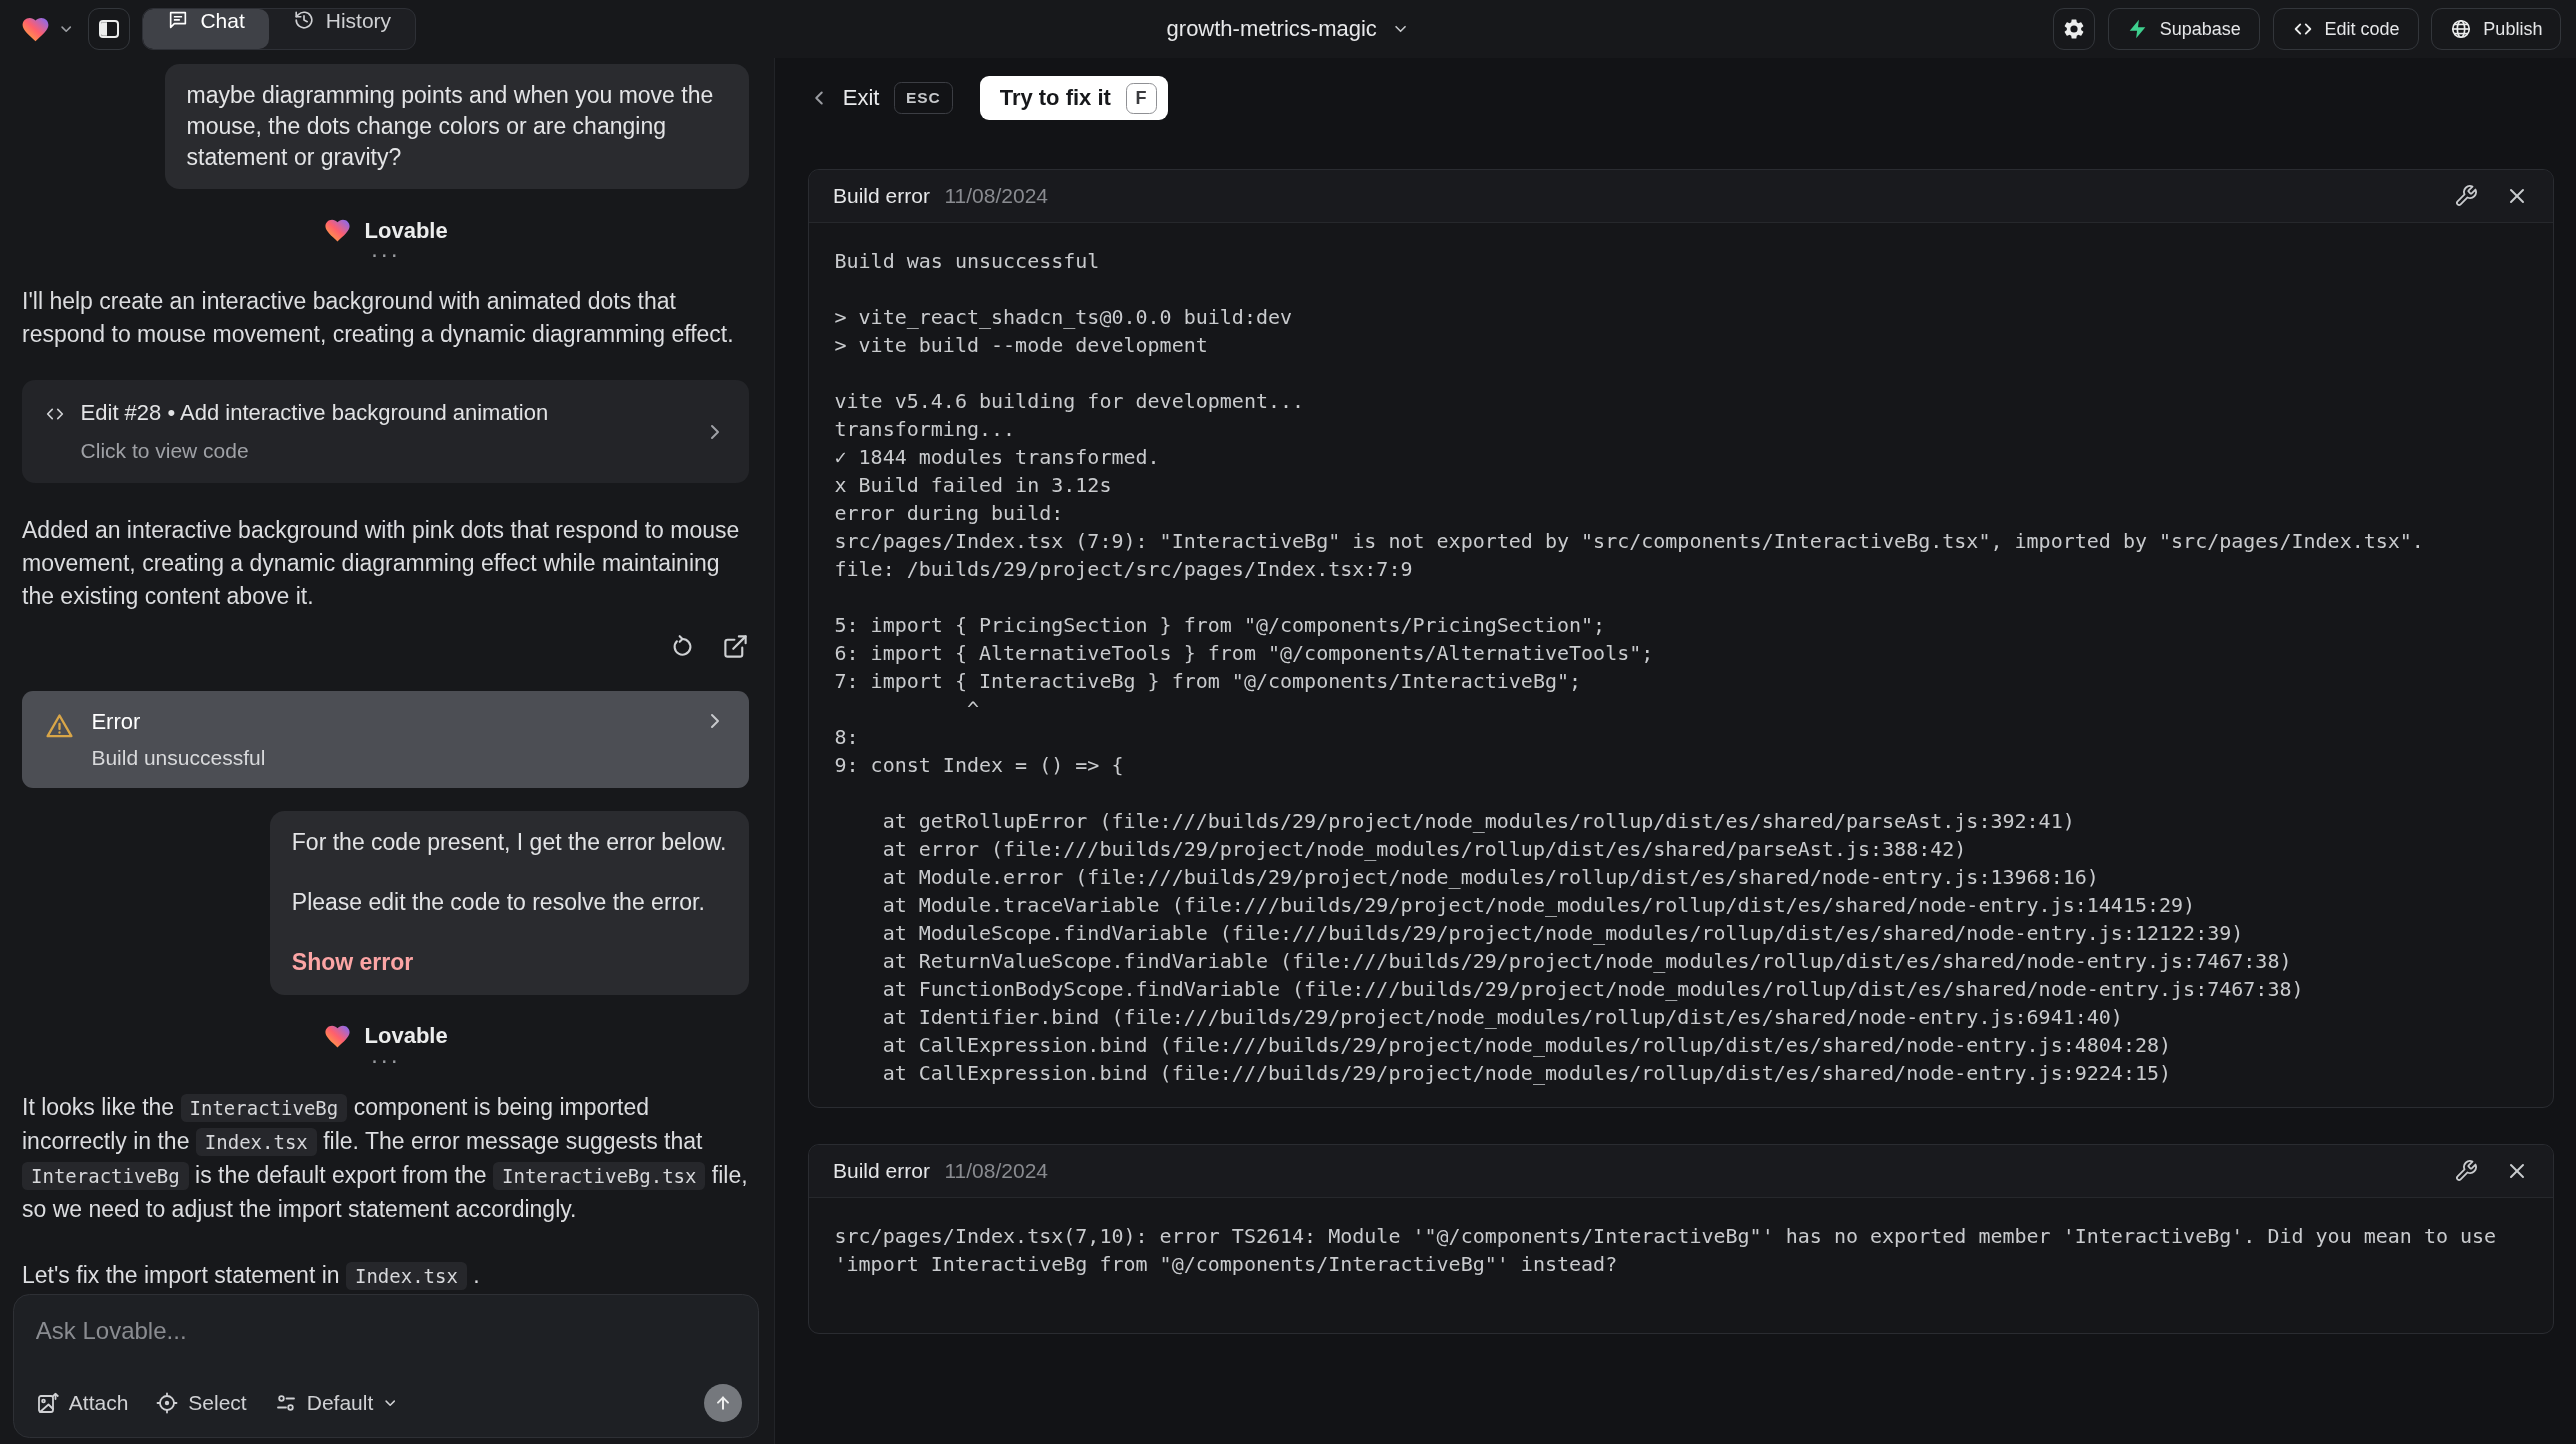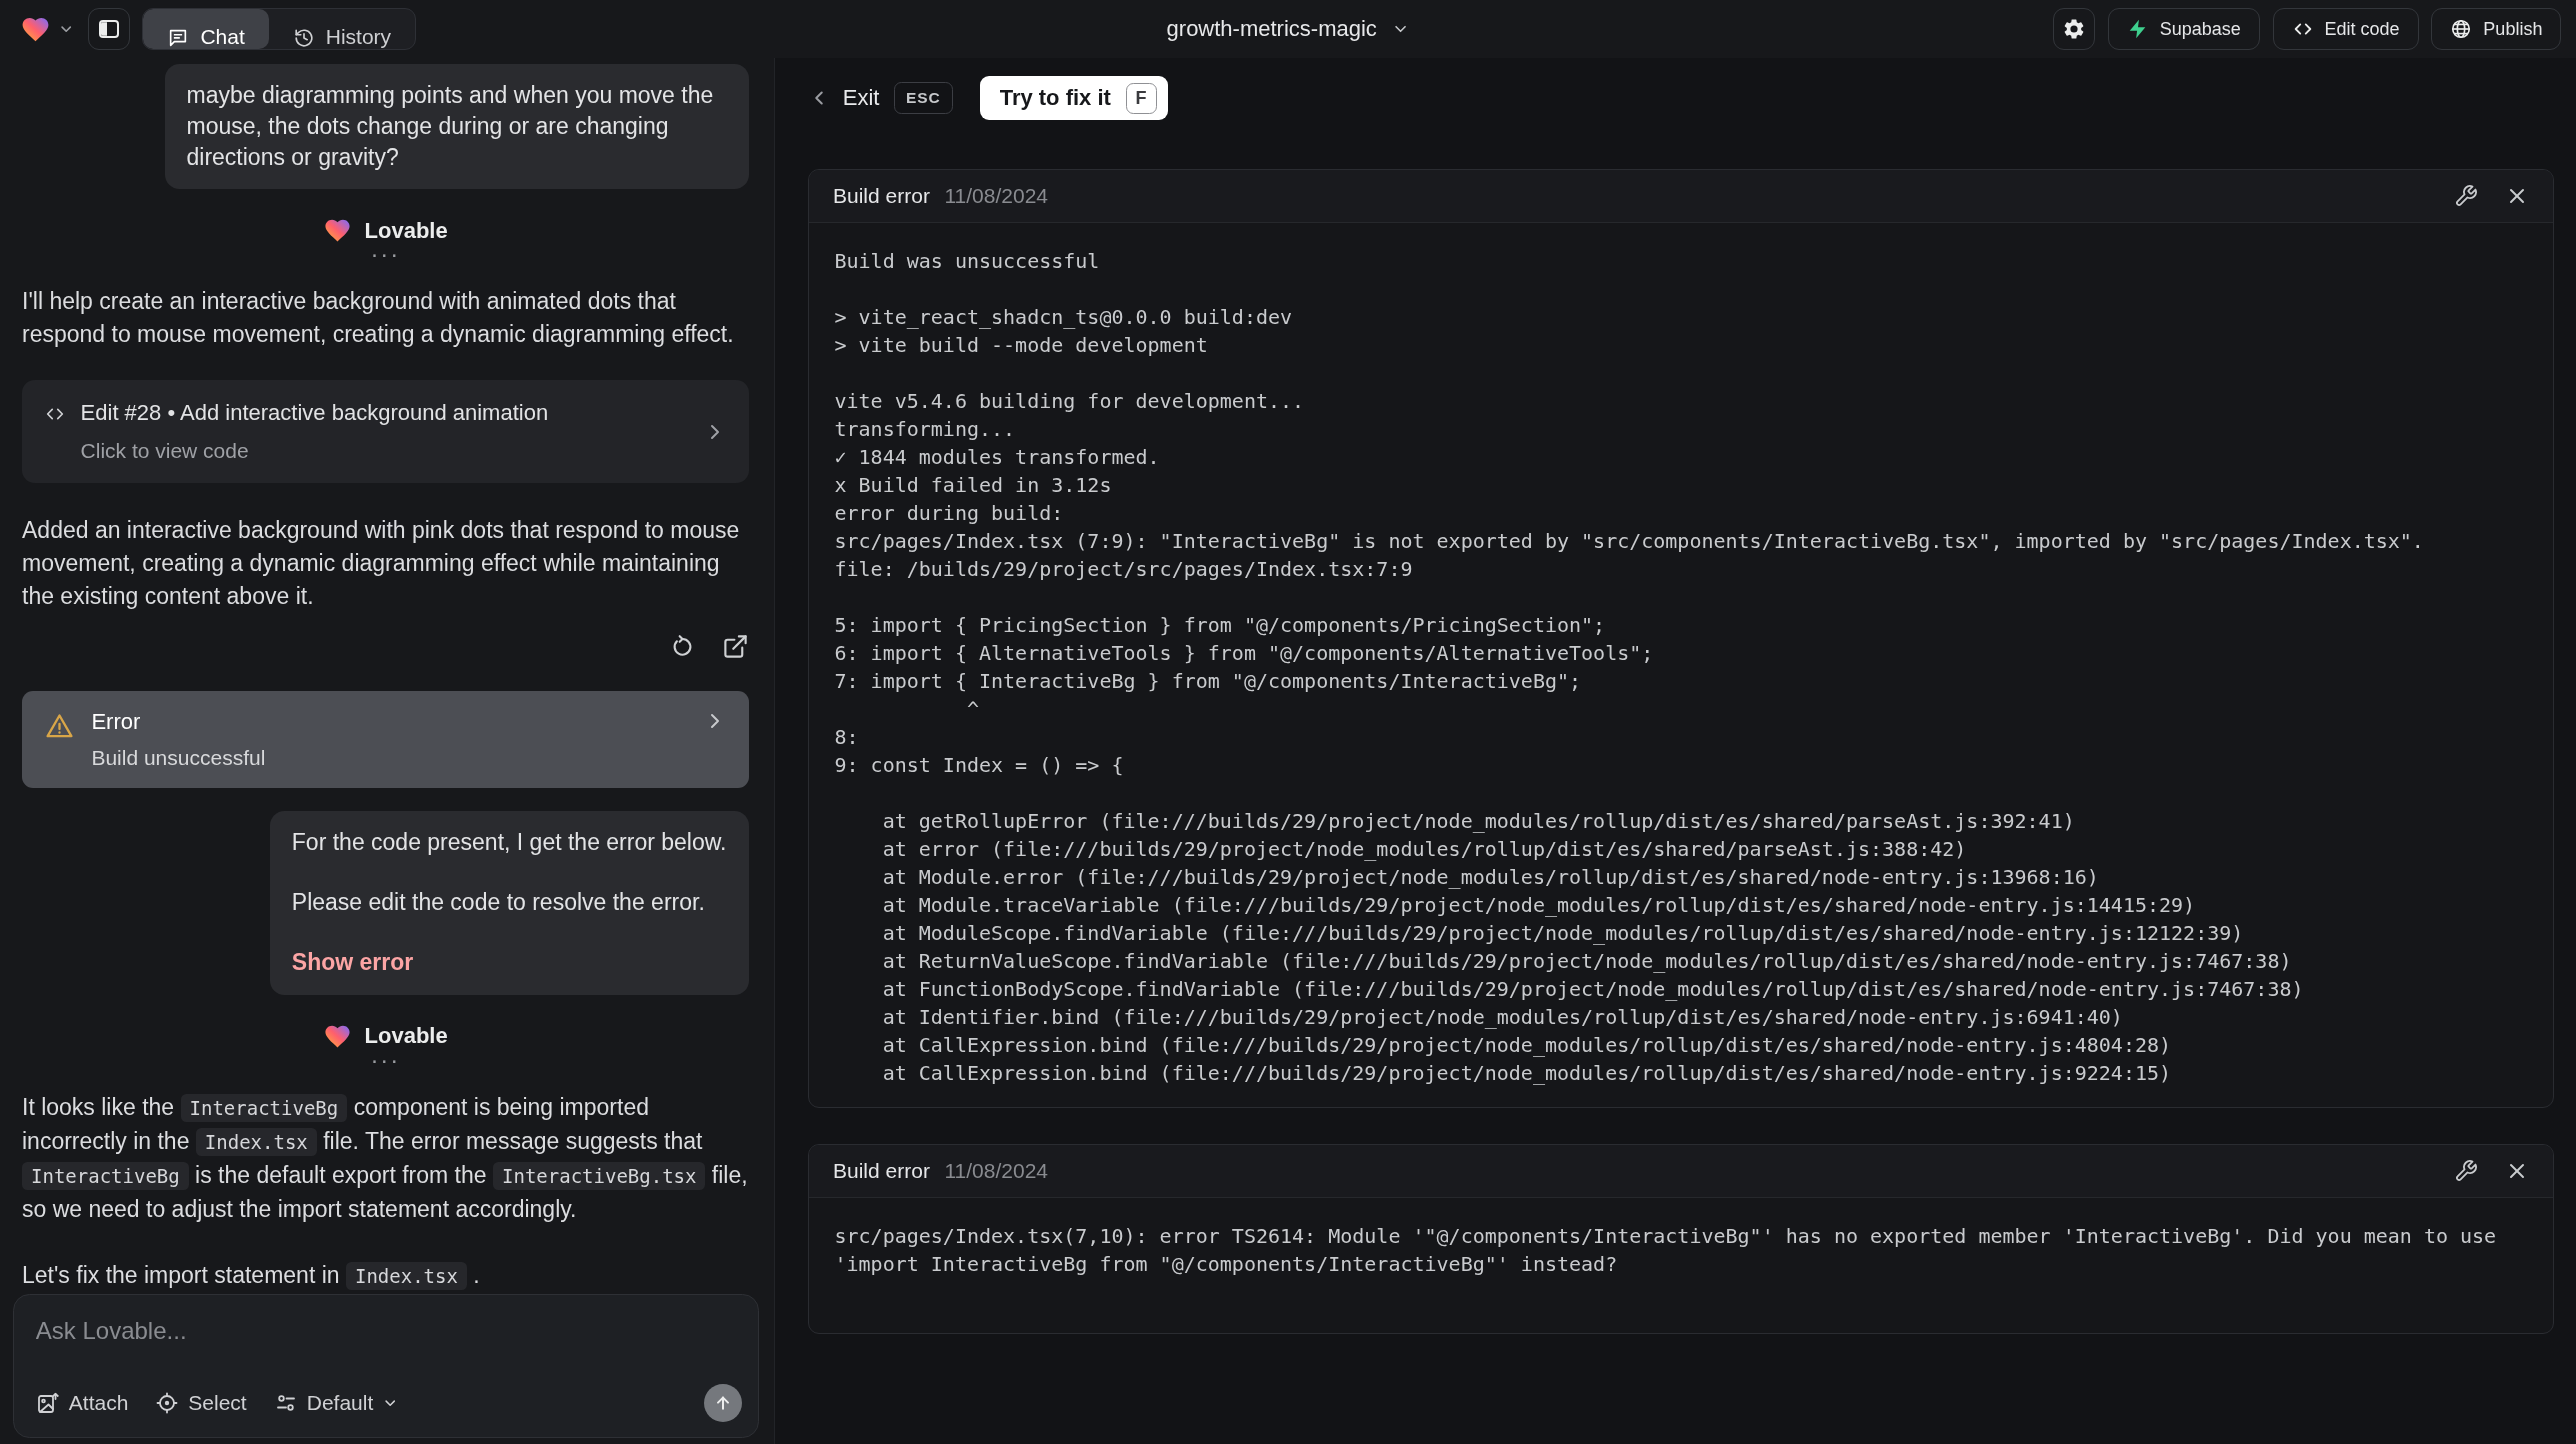--- a/index.html
+++ b/index.html
@@ -6,21 +6,21 @@
   html,body { background:#0e0f11; }
   body { font-family:"Liberation Sans", sans-serif; }
   .app { position:relative; width:2576px; height:1445px; background:#17181b; color:#e9eaec; overflow:hidden; }
 
   
   .topbar { position:relative; height:58px; display:flex; align-items:center; justify-content:space-between; padding:0 14.6px; background:#17181b; }
   .tb-left, .tb-right { display:flex; align-items:center; gap:12.8px; }
   .brand { display:flex; align-items:center; gap:7.3px; padding-left:5.5px; }
   .icon-btn { width:42px; height:42px; border:0.9px solid #33363b; border-radius:11px; display:flex; align-items:center; justify-content:center; background:transparent; color:#e6e7e9; cursor:pointer; }
   .seg-ctl { display:flex; align-items:center; height:42px; background:#1e1f23; border:0.9px solid #2e3036; border-radius:11px; overflow:hidden; }
-  .seg { display:flex; align-items:flex-end; gap:11px; height:100%; padding:0 24px; font-size:21px; color:#cfd0d3; cursor:pointer; }
+  .seg { display:flex; align-items:flex-start; gap:11px; height:100%; padding:0 24px; font-size:21px; color:#cfd0d3; cursor:pointer; }
   .seg.active { background:#3f4147; color:#ffffff; border-radius:10px; }
   .tb-center { position:absolute; left:50%; top:0; height:58px; transform:translateX(-50%); display:flex; align-items:center; gap:14.6px; cursor:pointer; }
   .proj-name { font-size:22px; color:#e7e8ea; }
   .tb-btn { display:flex; align-items:center; gap:11px; height:42px; padding:0 18px; border:0.9px solid #33363b; border-radius:11px; font-size:18px; color:#e6e7e9; background:transparent; cursor:pointer; }
   svg { display:block; }
 
   
   .main { display:flex; height:1387px; }
   .chat-panel { position:relative; width:774px; flex:0 0 774px; height:100%; background:#17181b; }
   .chat-scroll { height:100%; overflow:hidden; padding:5.5px 25.5px 137px 22px; }
@@ -190,21 +190,21 @@
       </button>
     </div>
   </header>
 
   <div class="main">
 
     <aside class="chat-panel">
       <div class="chat-scroll">
 
         <div class="u-bubble">
-          <div class="bubble-p">maybe diagramming points and when you move the mouse, the dots change during or are changing directions or gravity?</div>
+          <div class="bubble-p">maybe diagramming points and when you move the mouse, the dots change colors or are changing statement or gravity?</div>
         </div>
 
         <div class="a-head">
           <div class="a-head-left">
             <span>
               <svg width="29" height="29" viewBox="0 0 24 24">
                   <path fill="url(#hg)" d="M12 21C7 16.5 2 12.3 2 8.5 2 5.4 4.4 3 7.5 3c1.7 0 3.4.8 4.5 2.1C13.1 3.8 14.8 3 16.5 3 19.6 3 22 5.4 22 8.5c0 3.8-5 8-10 12.5z"></path>
                 </svg>
             </span>
             <span class="a-name">Lovable</span>

